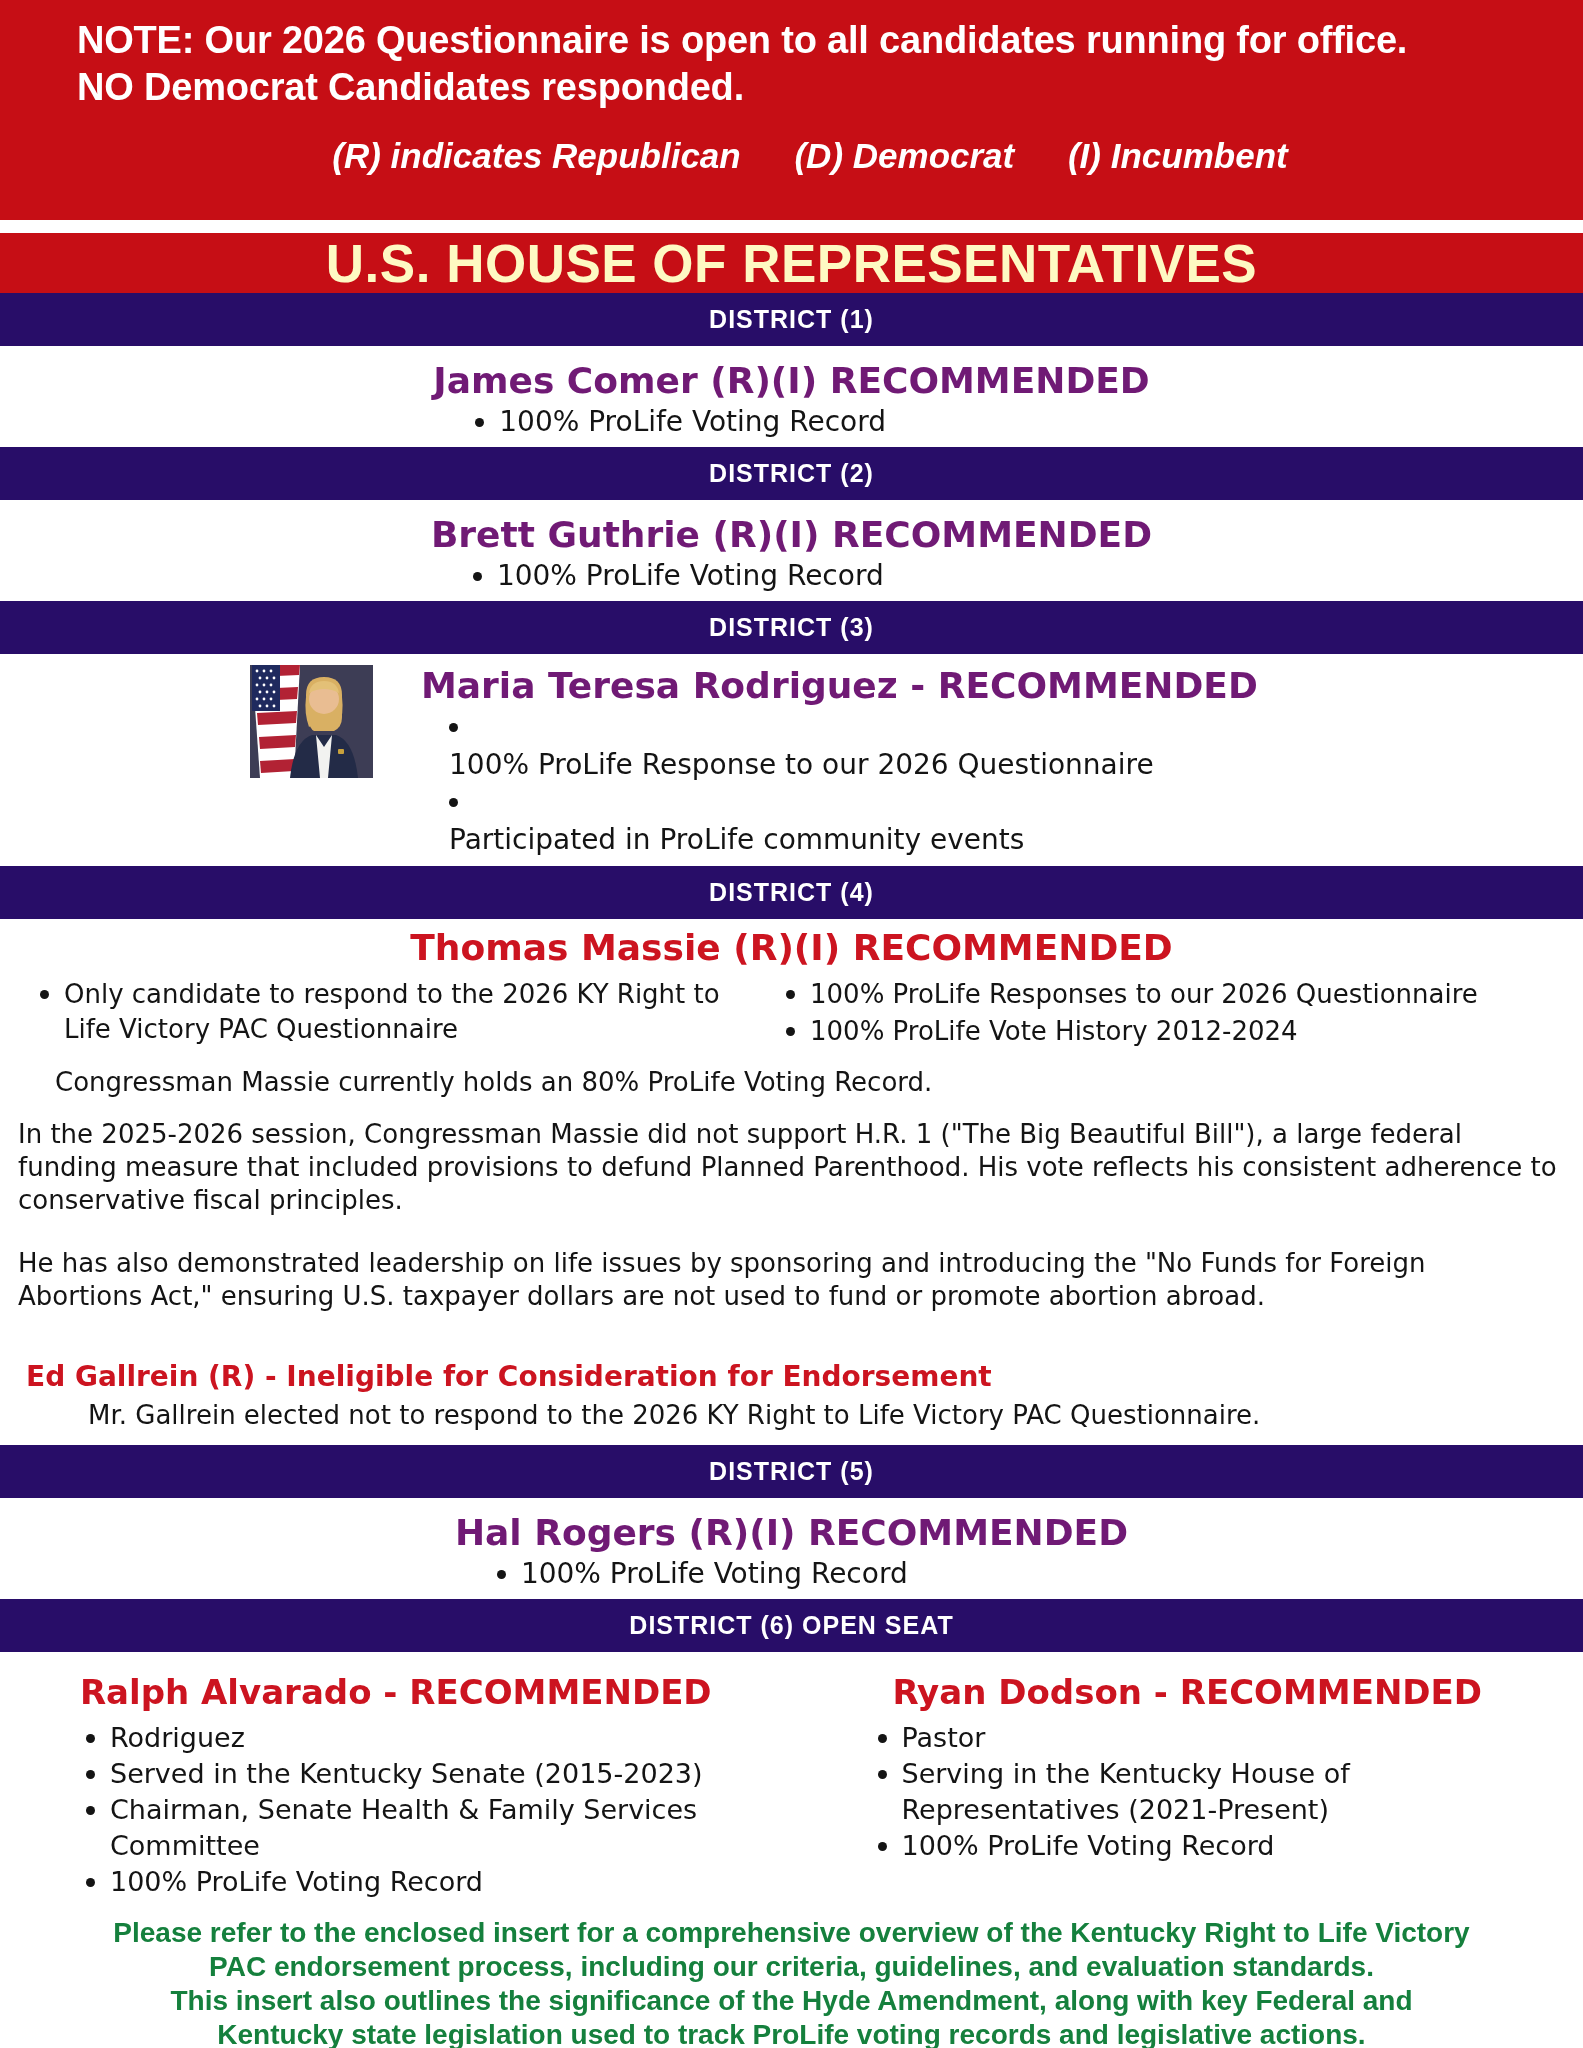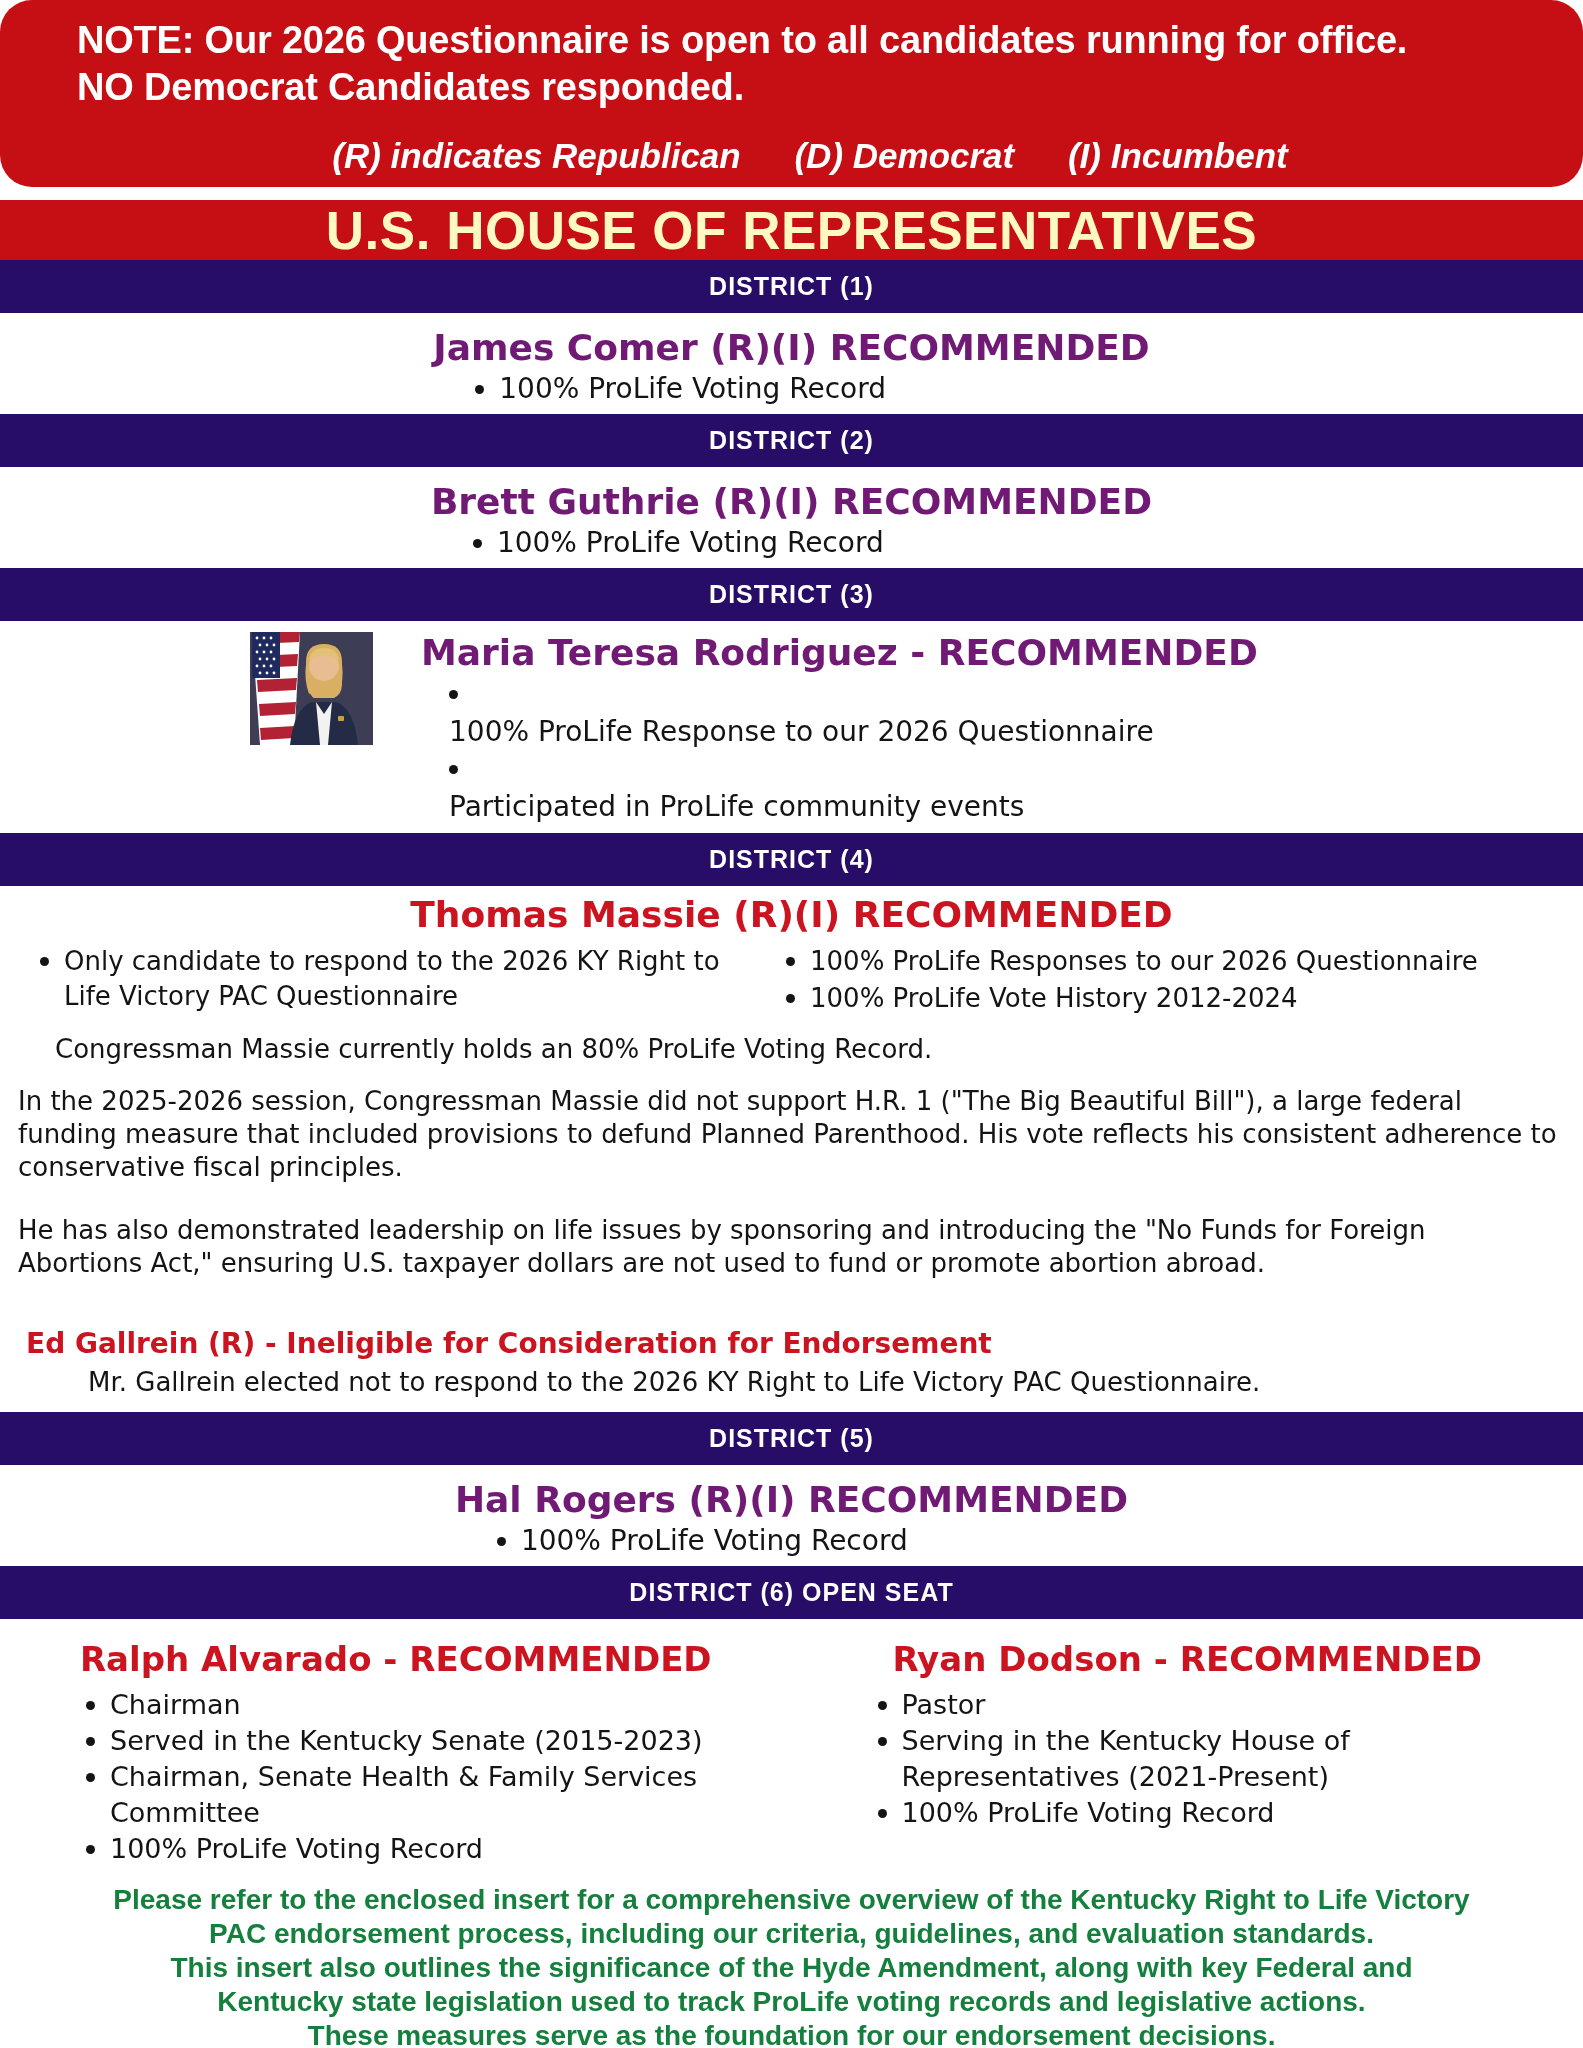--- a/index.html
+++ b/index.html
@@ -9,26 +9,25 @@
     height: 2048px;
     background: #ffffff;
     overflow: hidden;
     font-family: "DejaVu Sans", sans-serif;
     color: #141414;
   }
   
   .note-banner {
     background: #c60e15;
     color: #ffffff;
-    height: 187px;
+    height: 220px;
     box-sizing: border-box;
     padding: 17px 40px 6px 77px;
     font-family: "Liberation Sans", sans-serif;
     font-weight: bold;
-    border-radius: 32px;
   }
   .note-line { font-size: 38px; line-height: 47px; letter-spacing: -0.2px; }
   .legend {
     margin-top: 25px;
     text-align: center;
     font-style: italic;
     font-size: 35px;
   }
   .legend span { margin: 0 22px; }
   .white-gap { height: 13px; background: #ffffff; }
@@ -284,21 +283,21 @@
   </section>
 
   <section>
     <div class="district-bar">DISTRICT (6) OPEN SEAT</div>
     <div class="content cols6">
       <div class="col6">
         <h2 class="col6-name">Ralph Alvarado - RECOMMENDED</h2>
         <ul>
           <li class="bullet-row">
             <span class="dot"></span>
-            <span class="bullet-text">Chairman</span>
+            <span class="bullet-text">Rodriguez</span>
           </li>
           <li class="bullet-row">
             <span class="dot"></span>
             <span class="bullet-text">Served in the Kentucky Senate (2015-2023)</span>
           </li>
           <li class="bullet-row">
             <span class="dot"></span>
             <span class="bullet-text wrap-690">Chairman, Senate Health &amp; Family Services Committee</span>
           </li>
           <li class="bullet-row">

